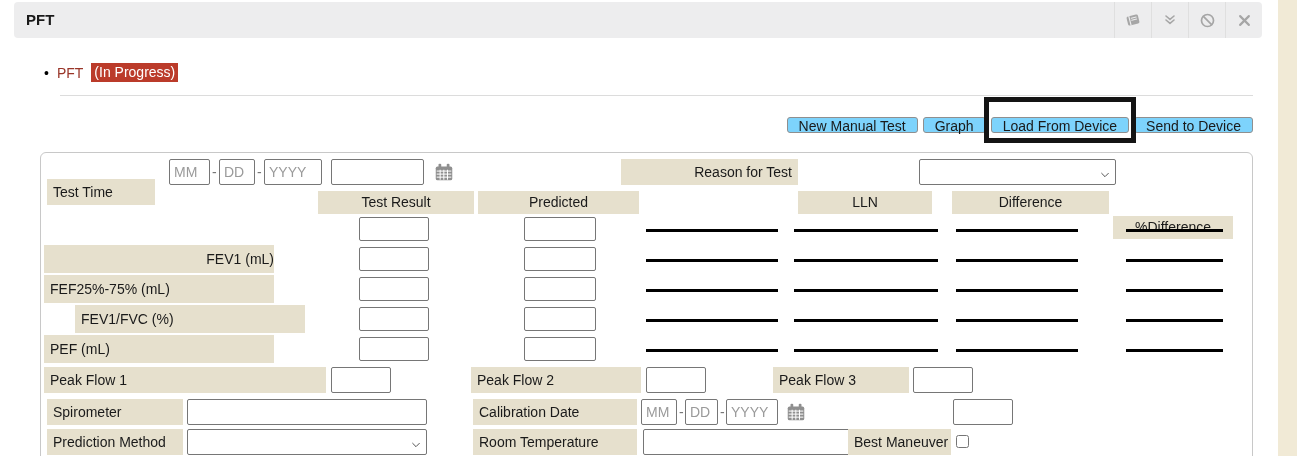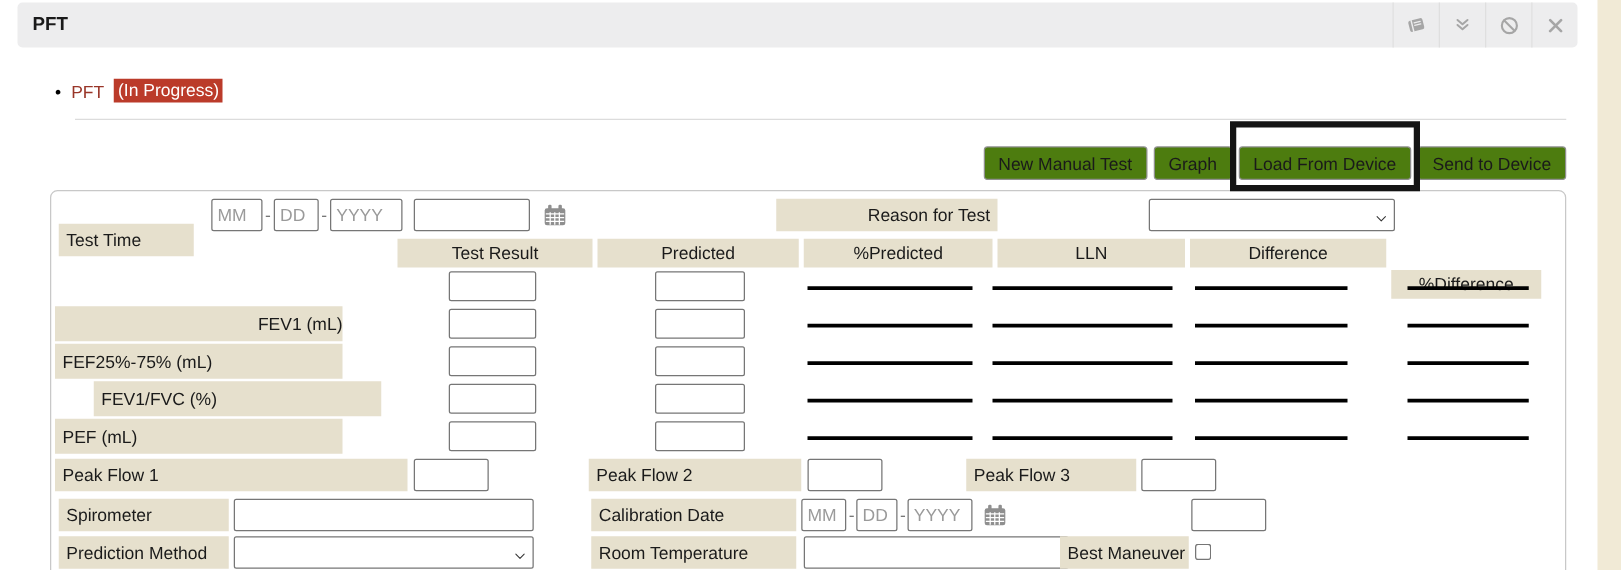--- a/index.html
+++ b/index.html
@@ -16,22 +16,22 @@
 
   
   .status{position:absolute;left:44px;top:63px;display:flex;align-items:center;gap:8px;}
   .bullet{color:#000;font-size:14px;}
   .pft-link{color:#993528;}
   .badge{background:#bb3b2a;color:#fff;padding:0 3px;line-height:19px;display:inline-block;}
   .rule{position:absolute;left:60px;top:95px;width:1193px;height:1px;background:#dcdcdc;}
 
   
   .actions{position:absolute;left:40px;top:117px;width:1213px;display:flex;justify-content:flex-end;gap:5px;}
-  .btn{font-family:"Liberation Sans",sans-serif;font-size:14px;color:#1a1a1a;background:#4d7c0f;
-       border:1px solid #8f8f8f;border-radius:3px;height:27px;padding:0 11px;cursor:pointer;}
+  .btn{font-family:"Liberation Sans",sans-serif;font-size:14px;color:#1a1a1a;background:#7dd3fc;
+       border:1px solid #8f8f8f;border-radius:3px;height:16px;padding:0 11px;cursor:pointer;}
   .hl-wrap{position:relative;display:inline-block;}
   .hl-box{position:absolute;left:-7px;right:-7px;top:-20px;bottom:-9px;border:5px solid #141414;z-index:6;pointer-events:none;}
 
   
   .ftable{position:absolute;left:40px;top:152px;width:1211px;height:318px;border:1px solid #c8c8c8;border-radius:6px;background:#fff;}
   .abs{position:absolute;}
   .lbl{background:#e6e0cd;line-height:26px;height:26px;padding-left:6px;box-sizing:border-box;}
   .lbl-r{background:#e6e0cd;line-height:26px;height:26px;padding-right:6px;box-sizing:border-box;text-align:right;}
   .colhdr{background:#e6e0cd;line-height:23px;height:23px;text-align:center;box-sizing:border-box;}
   .inp{box-sizing:border-box;border:1px solid #767676;border-radius:2px;background:#fff;height:26px;
@@ -133,22 +133,21 @@
       <select class="sel"></select>
       <span class="chev">
         <svg width="12" height="10" viewBox="0 0 24 24">
             <polyline points="4,8 12,16 20,8"></polyline>
           </svg>
       </span>
     </span>
 
     <div class="abs colhdr" style="left:277px;top:38px;width:156px;">Test Result</div>
     <div class="abs colhdr" style="left:437px;top:38px;width:161px;">Predicted</div>
-    <div class="abs colhdr" style="left:602px;top:38px;width:151px;">%Predicted</div>
-    <div class="abs colhdr" style="left:757px;top:38px;width:150px;">LLN</div>
+    <div class="abs colhdr" style="left:757px;top:38px;width:134px;">LLN</div>
     <div class="abs colhdr" style="left:911px;top:38px;width:157px;">Difference</div>
     <div class="abs colhdr" style="left:1072px;top:38px;width:120px;margin-top:25px;">%Difference</div>
 
     <input class="abs inp inp-sm" style="left: 318px; top: 64px; width: 70px;">
     <input class="abs inp inp-sm" style="left: 483px; top: 64px; width: 72px;">
     <div class="abs blk-line" style="left:605px;top:76px;width:132px;"></div>
     <div class="abs blk-line" style="left:753px;top:76px;width:144px;"></div>
     <div class="abs blk-line" style="left:915px;top:76px;width:122px;"></div>
     <div class="abs blk-line" style="left:1085px;top:76px;width:97px;"></div>
 

